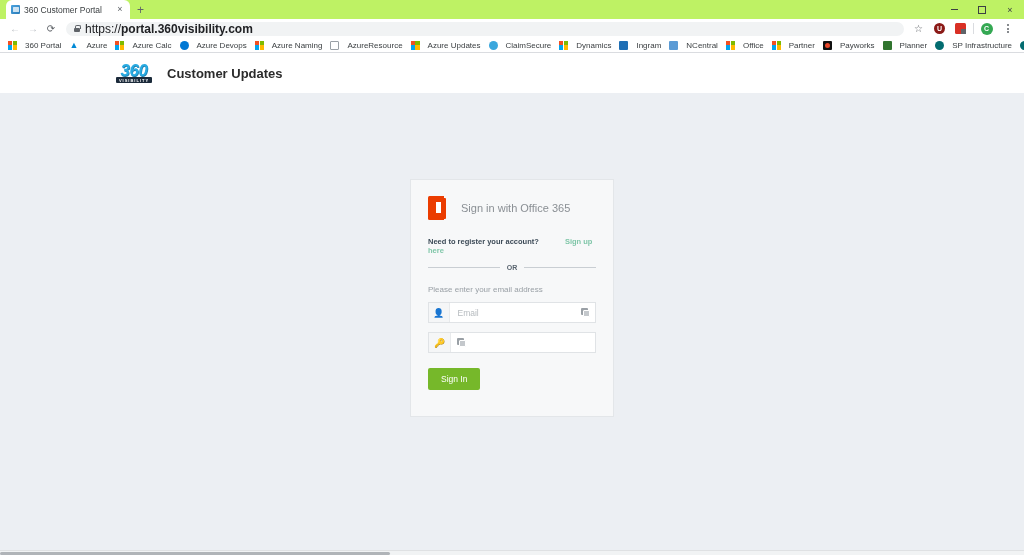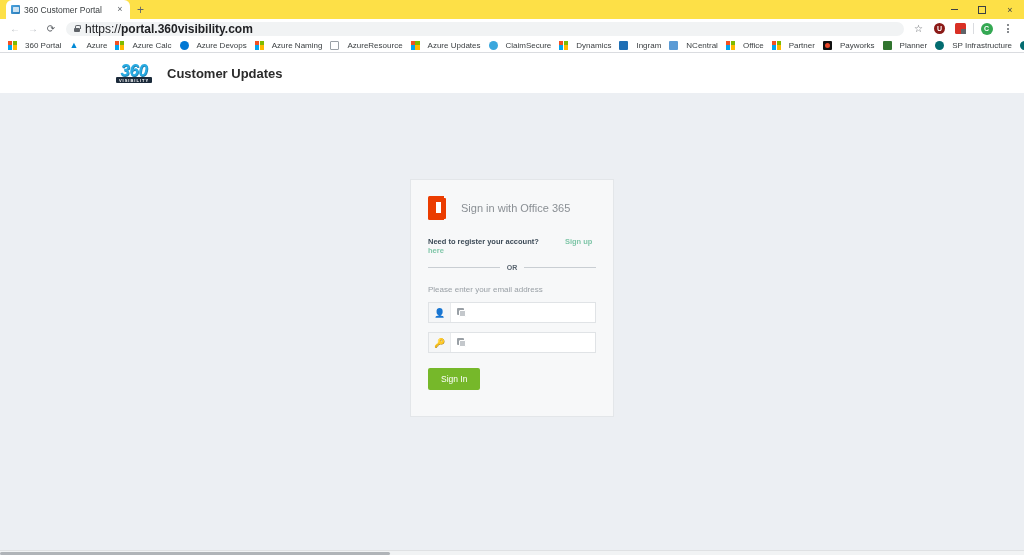--- a/index.html
+++ b/index.html
@@ -8,21 +8,21 @@
     font-family: "Liberation Sans", sans-serif;
     background: #ffffff;
     overflow: hidden;
   }
 
   
   .browser { width: 1024px; height: 555px; display: flex; flex-direction: column; }
 
   
   .tabstrip {
-    height: 19px; background: #fde047;
+    height: 19px; background: #bef264;
     display: flex; align-items: flex-end; position: relative;
     padding-left: 6px;
   }
   .tab {
     height: 19px; width: 124px;
     background: #ffffff;
     border-radius: 6px 6px 0 0;
     display: flex; align-items: center;
     padding: 0 5px; gap: 4px;
     position: relative;
@@ -419,20 +419,21 @@
       <div class="or-row">
         <span class="or-line"></span>
         <span class="or-text">OR</span>
         <span class="or-line"></span>
       </div>
 
       <div class="hint">Please enter your email address</div>
 
       <div class="field">
         <span class="field-ico">👤</span>
+        <input class="field-input" type="text" placeholder="Email" style="">
         <span class="field-fill">
             <i class="fill-ico"></i>
           </span>
       </div>
 
       <div class="field">
         <span class="field-ico">🔑</span>
         <span class="field-fill">
             <i class="fill-ico"></i>
           </span>

